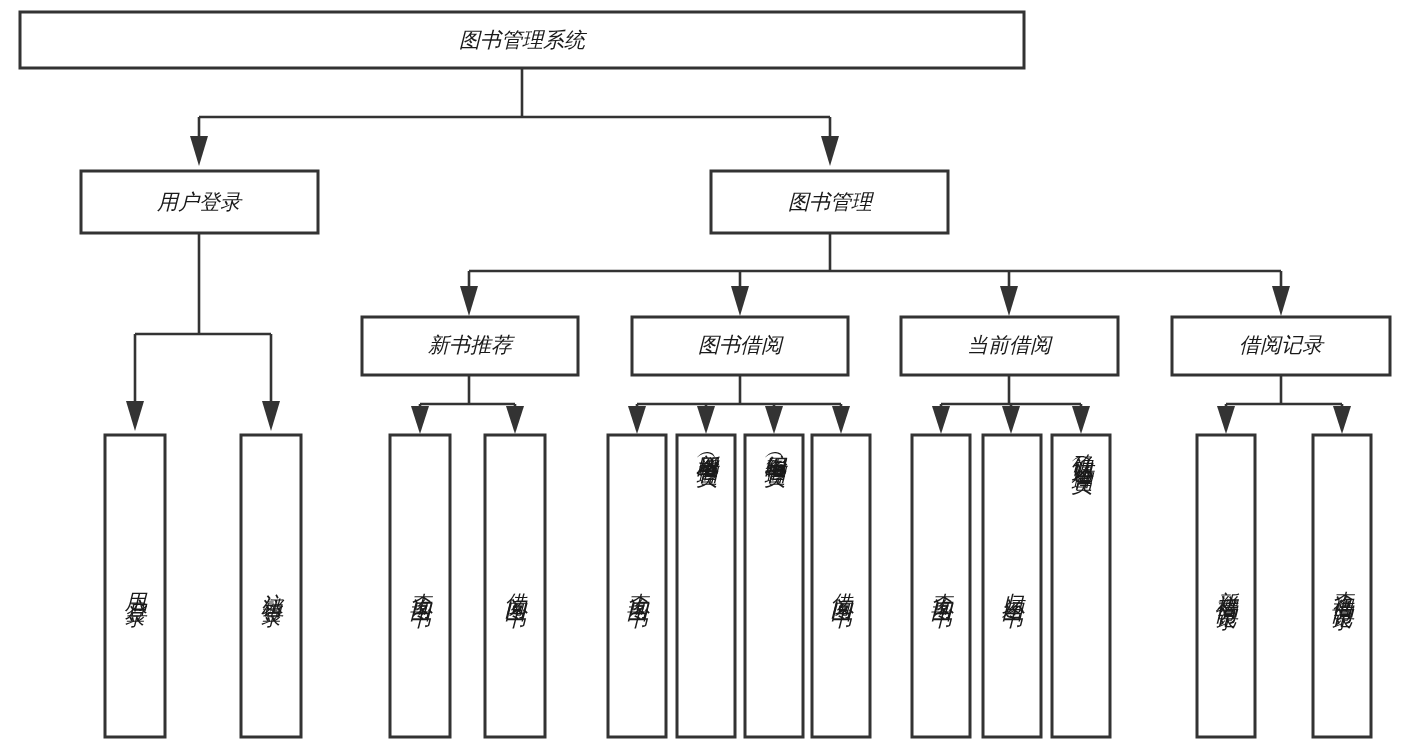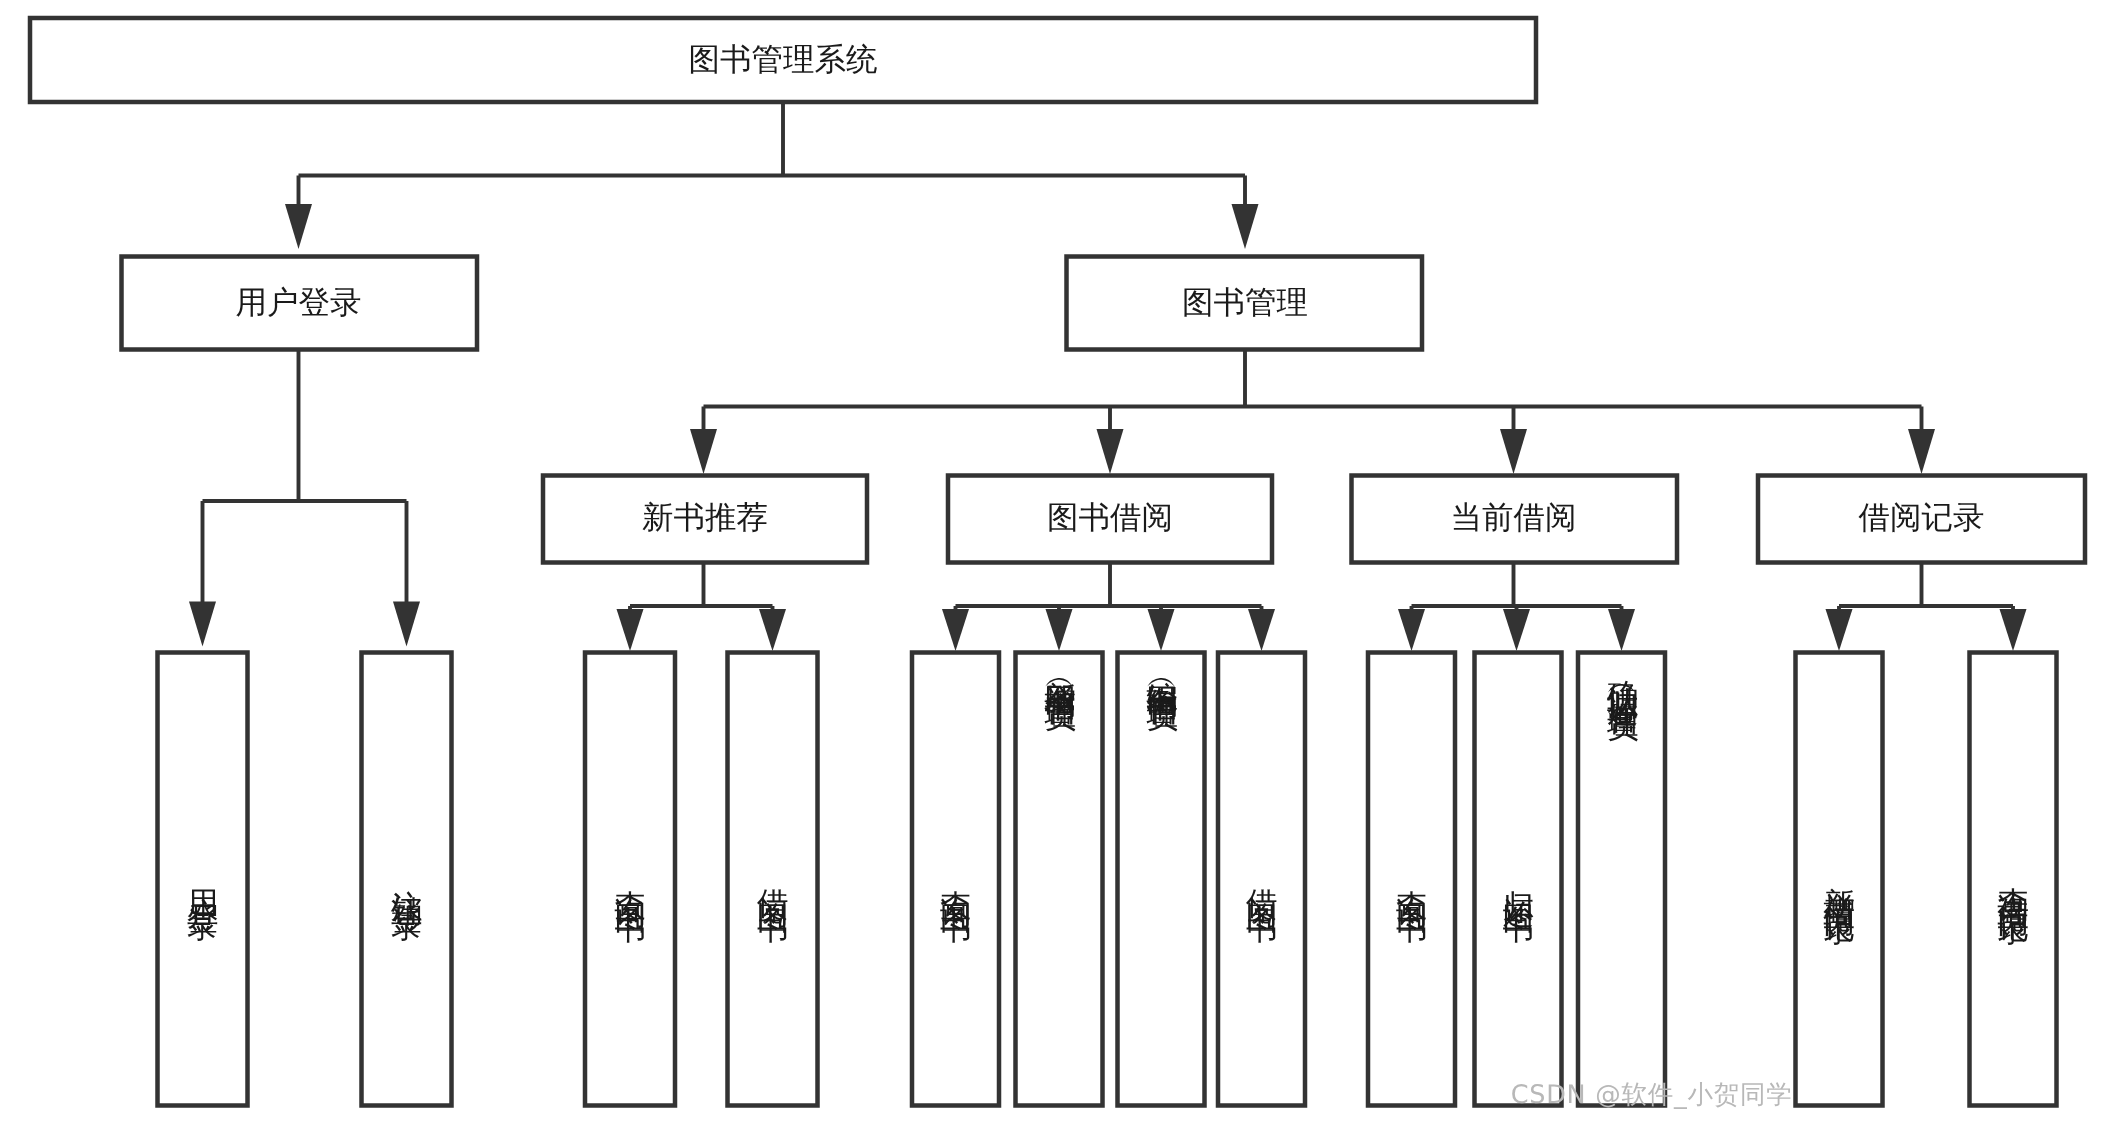--- a/index.html
+++ b/index.html
@@ -13,20 +13,21 @@
     font-family: "DejaVu Sans", "Liberation Sans", sans-serif;
     overflow: hidden;
     position: relative;
   }
   #diagram-root {
     position: absolute;
     left: 0;
     top: 0;
     width: 1207px;
     height: 747px;
+    font-style: italic;
   }
   svg.diagram {
     display: block;
     width: 1405px;
     height: 747px;
   }
   .node-box {
     fill: #ffffff;
     stroke: #333333;
     stroke-width: 3;
@@ -270,14 +271,13 @@
       <rect class="node-box" x="1313" y="435" width="58" height="302"></rect>
       <foreignObject x="1313" y="435" width="58" height="302">
         <div xmlns="http://www.w3.org/1999/xhtml" style="width:58px;height:302px;display:flex;align-items:center;justify-content:center;">
           <span class="node-label-v" style="writing-mode:vertical-rl;text-orientation:upright;line-height:1.35;letter-spacing:4px;color:#1a1a1a;font-size:21px;">查询借阅记录</span>
         </div>
       </foreignObject>
     </g>
 
   </svg>
 
-  <div class="watermark">CSDN @软件_小贺同学</div>
 </div>
 
 </body></html>

